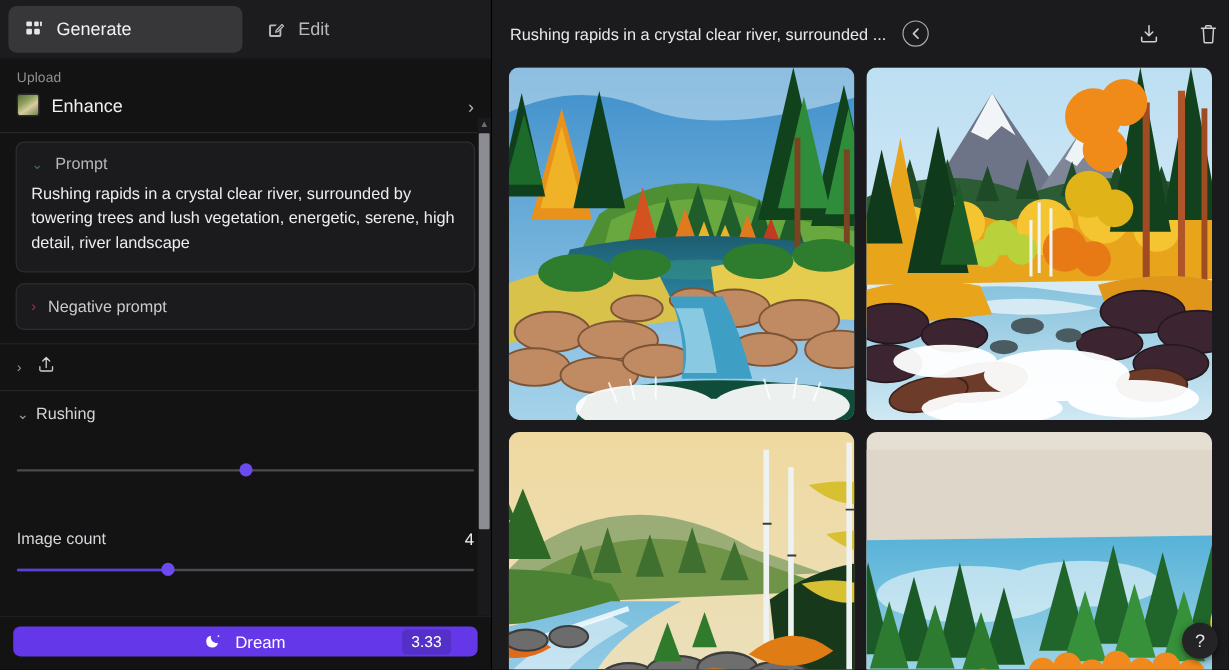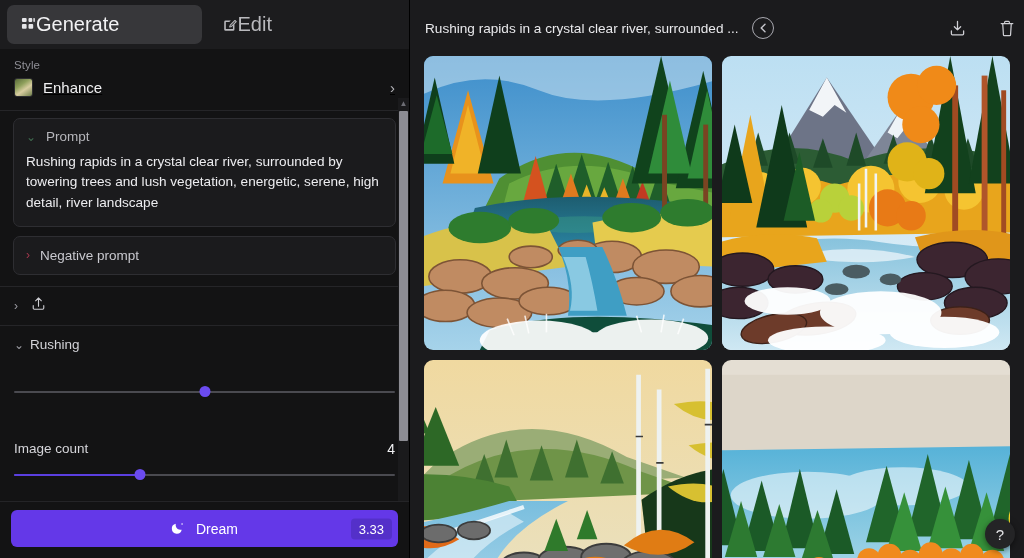--- a/index.html
+++ b/index.html
@@ -20,46 +20,45 @@
     border-right: 1px solid #000;
   }
   .tabbar {
     height: 49px; min-height: 49px;
     background: #1c1c1e;
     display: flex; align-items: center;
     padding: 5px 7px; gap: 6px;
   }
   .tab {
     flex: 1; height: 39px;
-    display: flex; align-items: center; 
+    display: flex; align-items: center; gap: 11px;
     padding: 0 14px;
     border-radius: 7px;
-    color: #b9b9bd; font-size: 20px;
+    color: #b9b9bd; font-size: 15px;
     cursor: pointer;
     background: transparent;
   }
   .tab.active { background: #37373a; color: #f2f2f4; }
   .tab .ico { display: flex; align-items: center; }
 
   .panel-scroll {
     flex: 1; position: relative; overflow: hidden;
     background: #131314;
   }
   .panel-inner { padding: 0 0 0 0; }
 
   .section-label {
     font-size: 11.5px; color: #8f8f96;
     padding: 10px 14px 2px 14px;
     letter-spacing: .1px;
   }
   .style-row {
-    display: flex; align-items: center;
+    display: flex; align-items: flex-end;
     padding: 5px 14px 13px 14px;
     cursor: pointer;
-    text-decoration: underline;
   }
   .style-thumb {
     width: 19px; height: 19px; border-radius: 3px;
     background: linear-gradient(145deg,#5a6b3a 0%,#8fa05c 35%,#d8cda0 60%,#6f7f4a 100%);
     margin-right: 10px; flex: none;
     border: 1px solid #2d2d30;
   }
   .style-name { font-size: 15px; color: #f0f0f2; flex: 1; }
   .chev-right { color: #b6b6bb; font-size: 15px; line-height: 1; }
 
@@ -146,31 +145,31 @@
     width: 9px; height: 330px;
     background: #8c8c93; border-radius: 1px; cursor: pointer;
   }
 
   .dream-wrap {
     padding: 8px 11px 11px 11px;
     background: #131314;
     border-top: 1px solid #242427;
   }
   .dream-btn {
-    height: 37px; border-radius: 6px;
+    height: 25px; border-radius: 6px;
     background: #6438e8;
     display: flex; align-items: center; justify-content: center;
     position: relative; cursor: pointer;
   }
   .dream-label {
     font-size: 14px; color: #fff;
     display: flex; align-items: center; gap: 10px;
   }
   .dream-cost {
-    position: absolute; right: 6px; top: 50%;
+    position: absolute; right: 22px; top: 50%;
     transform: translateY(-50%);
     background: #5430c9; color: #fff;
     font-size: 13px; padding: 3px 8px; border-radius: 4px;
   }
 
   
   .main {
     flex: 1; height: 558px; background: #1b1b1d;
     display: flex; flex-direction: column; position: relative;
   }
@@ -243,21 +242,21 @@
             <path d="M9.3 9.2 L14.6 3.9 L16 5.3 L10.7 10.6 L8.6 11.1 Z" fill="none" stroke="#b9b9bd" stroke-width="1.2" stroke-linejoin="round"></path>
           </svg>
         </span>
         <span>Edit</span>
       </div>
     </div>
 
     <div class="panel-scroll">
       <div class="panel-inner">
 
-        <div class="section-label">Style</div>
+        <div class="section-label">Upload</div>
         <div class="style-row">
           <span class="style-thumb"></span>
           <span class="style-name">Enhance</span>
           <span class="chev-right">›</span>
         </div>
 
         <div class="divider"></div>
 
         <div class="prompt-box">
           <div class="prompt-head">

